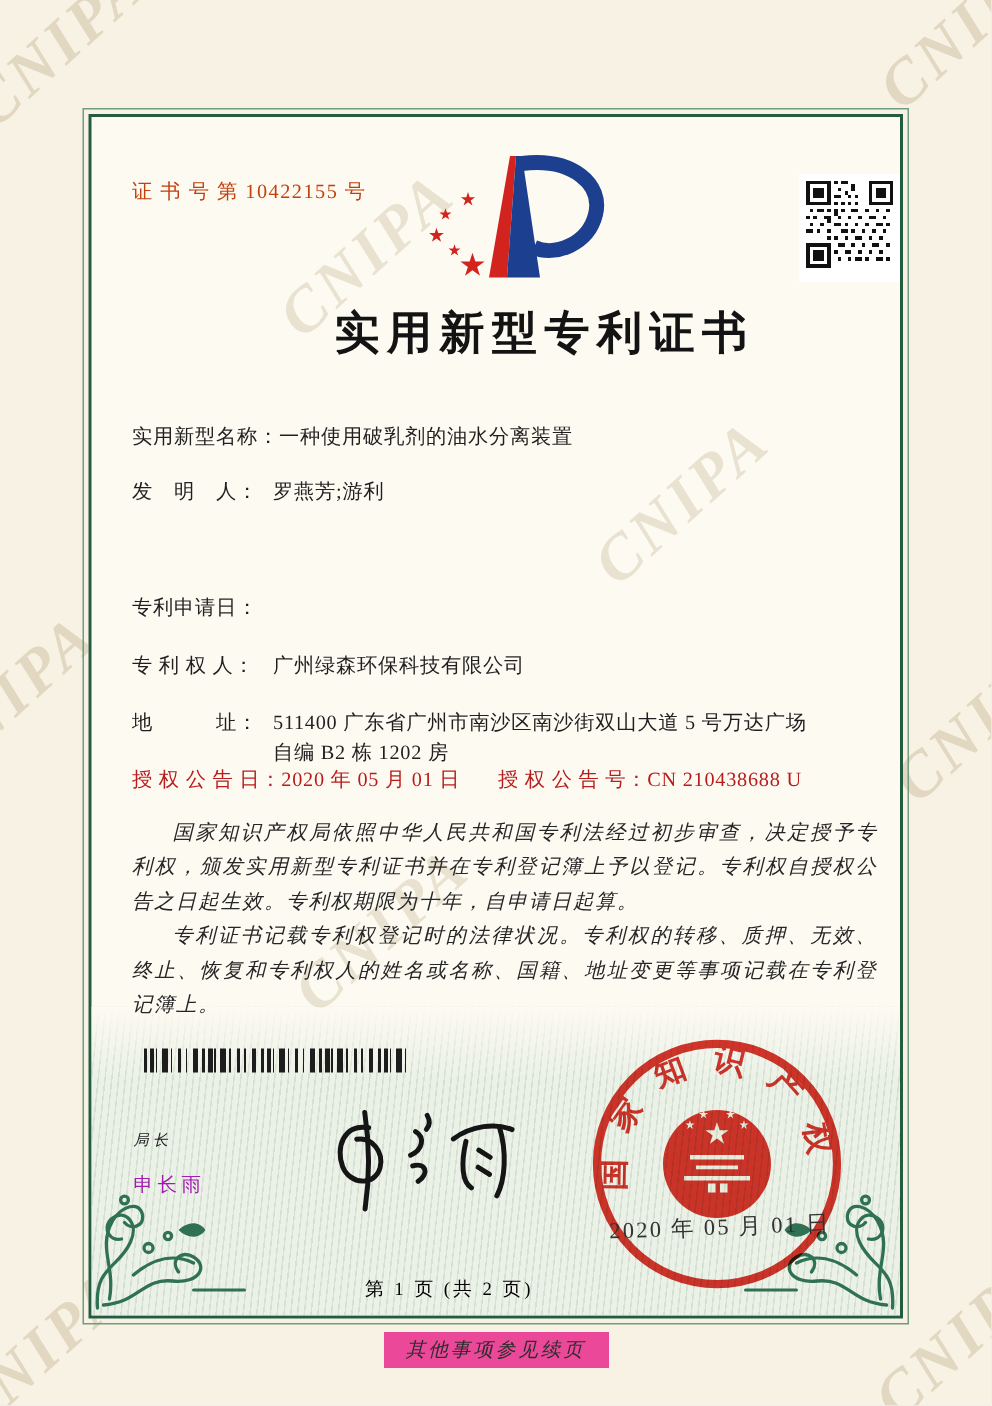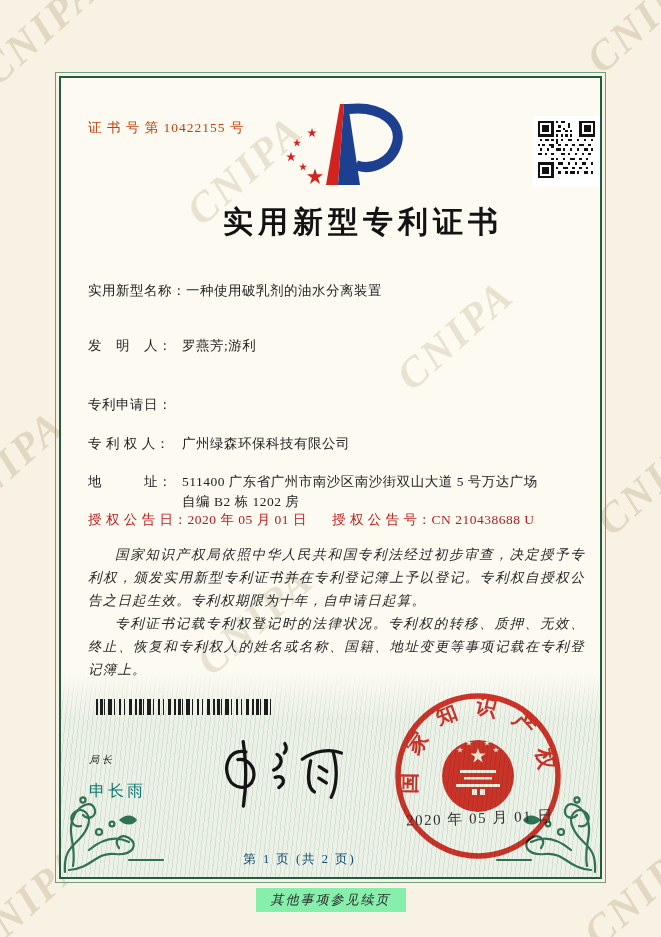--- a/index.html
+++ b/index.html
@@ -68,38 +68,38 @@
       #1d1d1d 4px 7px, rgba(0,0,0,0) 7px 8px,
       #1d1d1d 8px 9px,  rgba(0,0,0,0) 9px 12px,
       #1d1d1d 12px 16px, rgba(0,0,0,0) 16px 18px,
       #1d1d1d 18px 19px, rgba(0,0,0,0) 19px 23px,
       #1d1d1d 23px 25px, rgba(0,0,0,0) 25px 28px,
       #1d1d1d 28px 29px, rgba(0,0,0,0) 29px 33px,
       #1d1d1d 33px 36px, rgba(0,0,0,0) 36px 39px);
   }
   
   .director-title{ position:absolute; left:89px; top:753px; font-size:10px; letter-spacing:3px; color:#1c1c1c; font-family:"Liberation Sans","DejaVu Sans",sans-serif;font-style:italic; }
-  .director-name{ position:absolute; left:89px; top:781px; font-size:16px; letter-spacing:3px; color:#0f766e; font-family:"Liberation Sans","DejaVu Sans",sans-serif; }
+  .director-name{ position:absolute; left:89px; top:781px; font-size:13px; letter-spacing:3px; color:#a21caf; font-family:"Liberation Sans","DejaVu Sans",sans-serif; }
   .signature{ position:absolute; left:218px; top:735px; transform:rotate(-3deg); }
   .seal{ position:absolute; left:392px; top:690px; mix-blend-mode:multiply; }
   .seal-date{
     position:absolute; left:400px; top:809px; width:160px; text-align:center;
     font-size:15px; color:#323232; letter-spacing:1.5px; transform:rotate(-2deg);
   }
   
   .page-info{
     position:absolute; left:55px; top:851px; width:489px; text-align:center;
-    font-size:12.5px; letter-spacing:2px; color:#0c4a6e;
+    font-size:12.5px; letter-spacing:2px; color:#000000;
   }
   .continuation{
     position:absolute; left:0; top:888px; width:661px;
     display:flex; justify-content:center;
   }
   .continuation span{
-    background:#86efac; padding:3px 15px; font-size:13px; font-style:italic;
+    background:#ec4899; padding:3px 15px; font-size:13px; font-style:italic;
     letter-spacing:2px; color:#2c2c2c;
   }
   .ornament{ position:absolute; top:780px; }
   .ornament.left{ left:59px; }
   .ornament.right{ left:489px; transform:scaleX(-1); }
 </style>
 </head>
 <body>
 
 <div class="page">
@@ -200,21 +200,21 @@
       </g>
     </svg>
   </div>
 
   <div class="title">实用新型专利证书</div>
 
   <div class="field-row" style="top:281px;">
     <span class="field-label">实用新型名称：</span>
     <span class="field-value">一种使用破乳剂的油水分离装置</span>
   </div>
-  <div class="field-row" style="top:336px;">
+  <div class="field-row" style="top:318px;">
     <span class="field-label">发　明　人：</span>
     <span class="field-value">罗燕芳;游利</span>
   </div>
   <div class="field-row" style="top:395px;gap:32px;">
     <span class="field-label">专利申请日：</span>
   </div>
   <div class="field-row" style="top:434px;">
     <span class="field-label">专 利 权 人：</span>
     <span class="field-value">广州绿森环保科技有限公司</span>
   </div>

